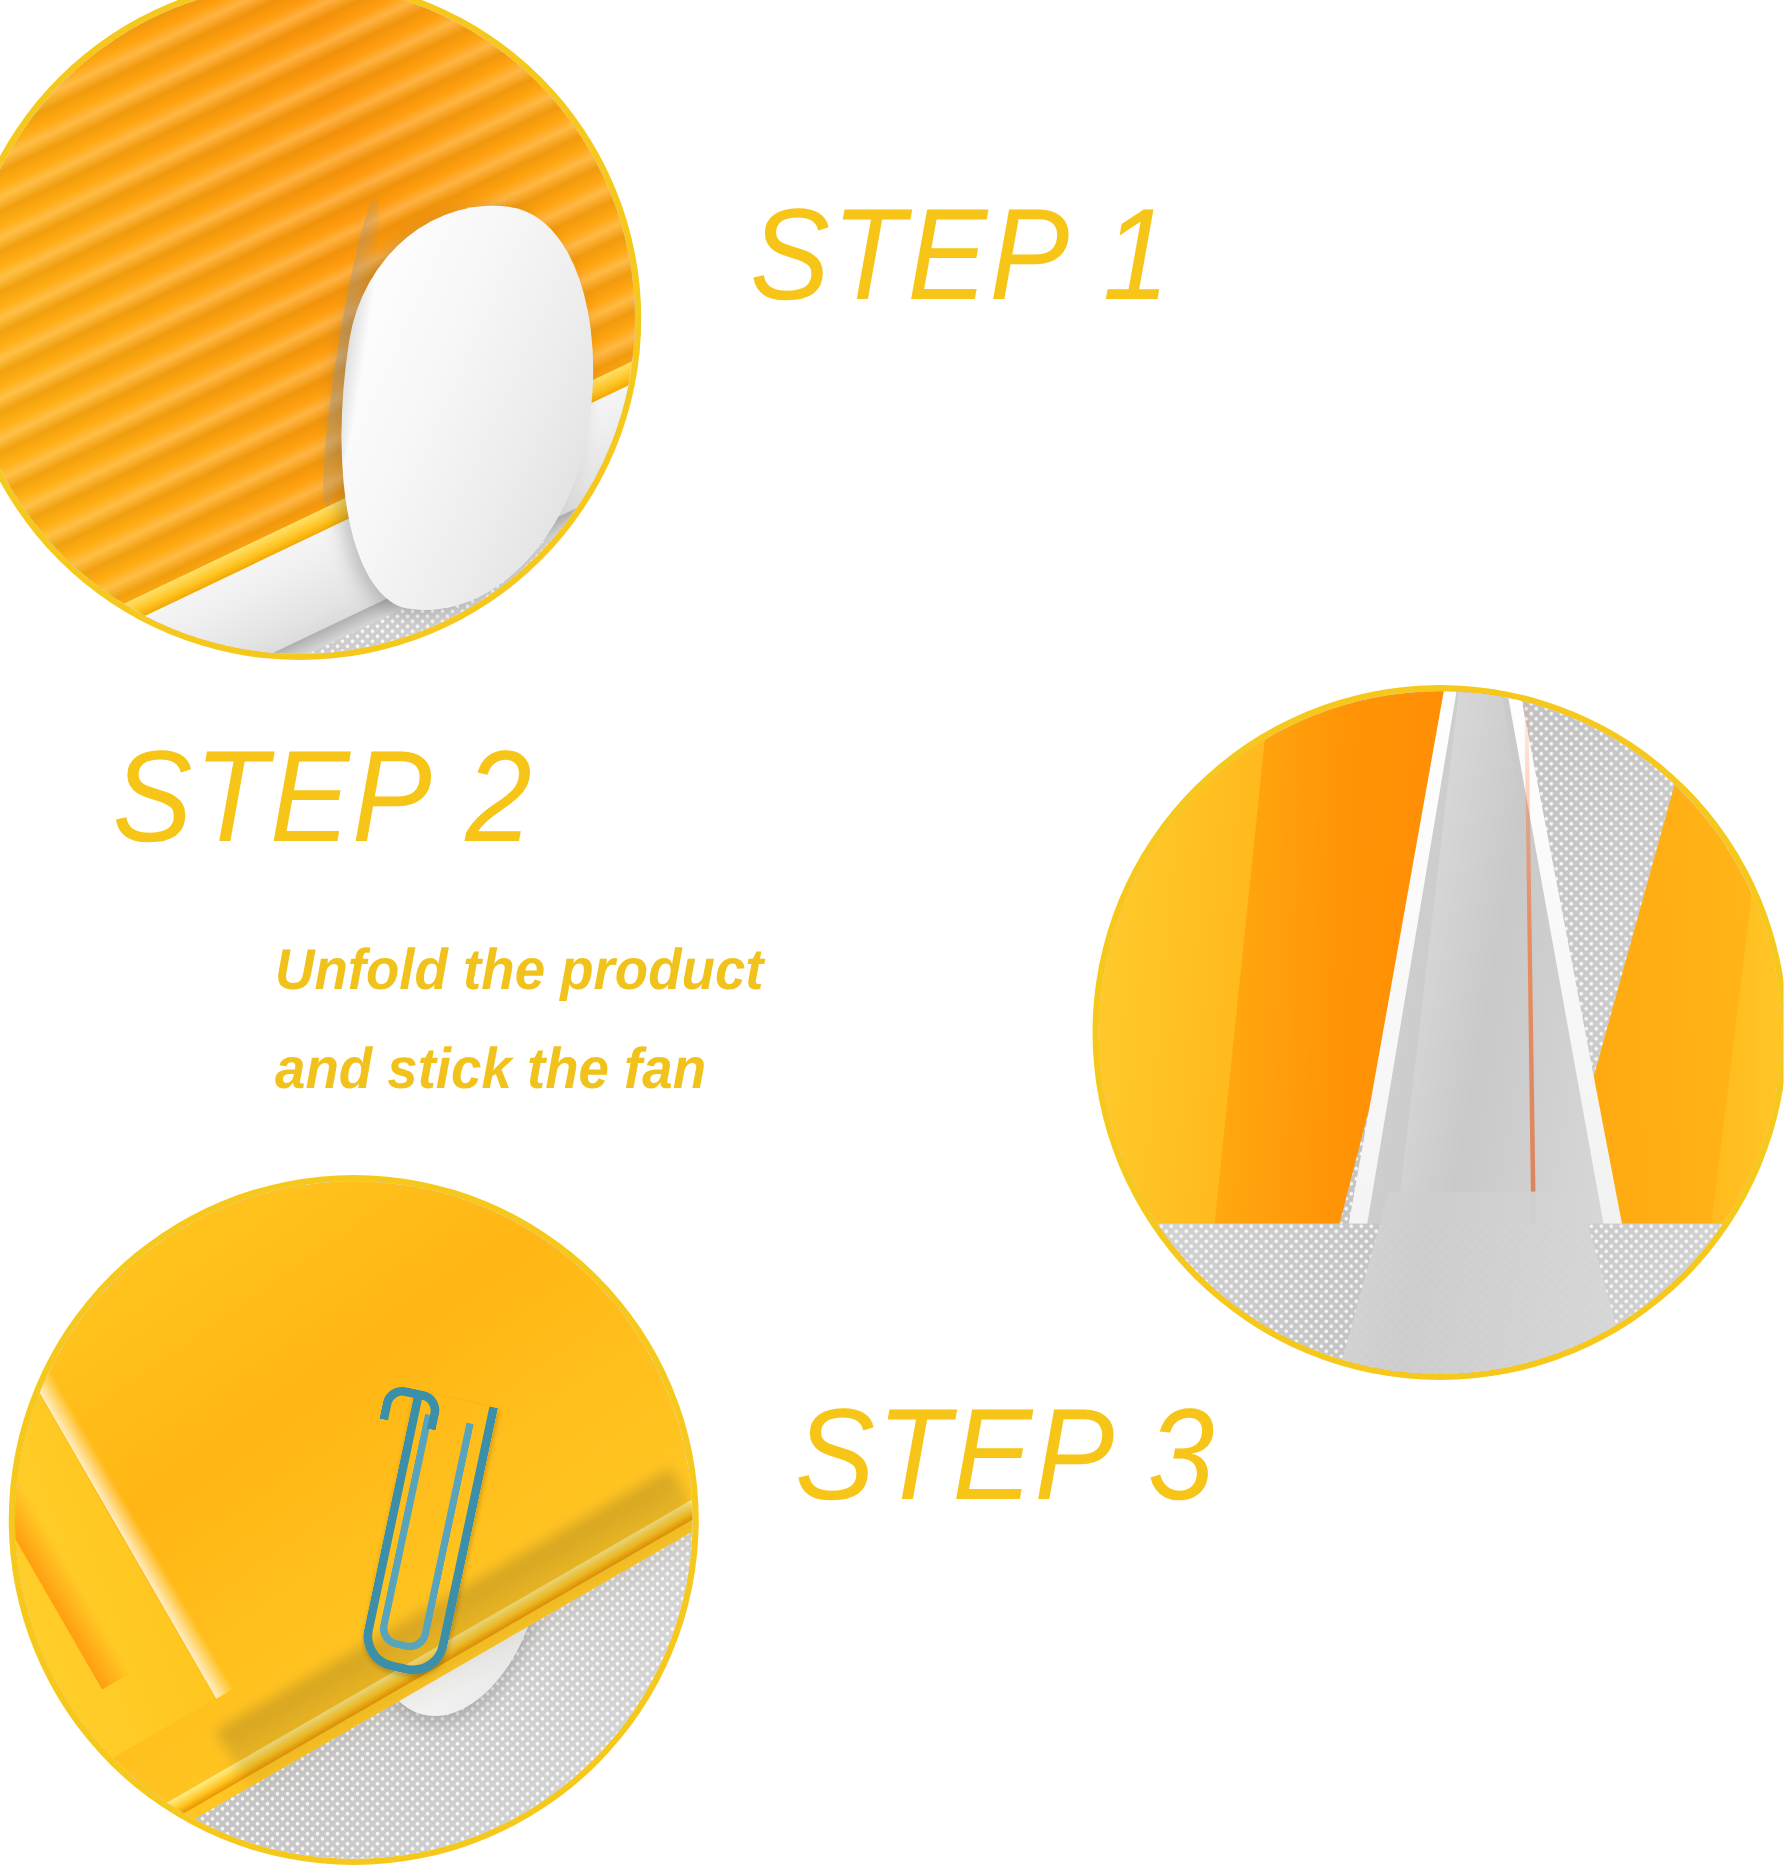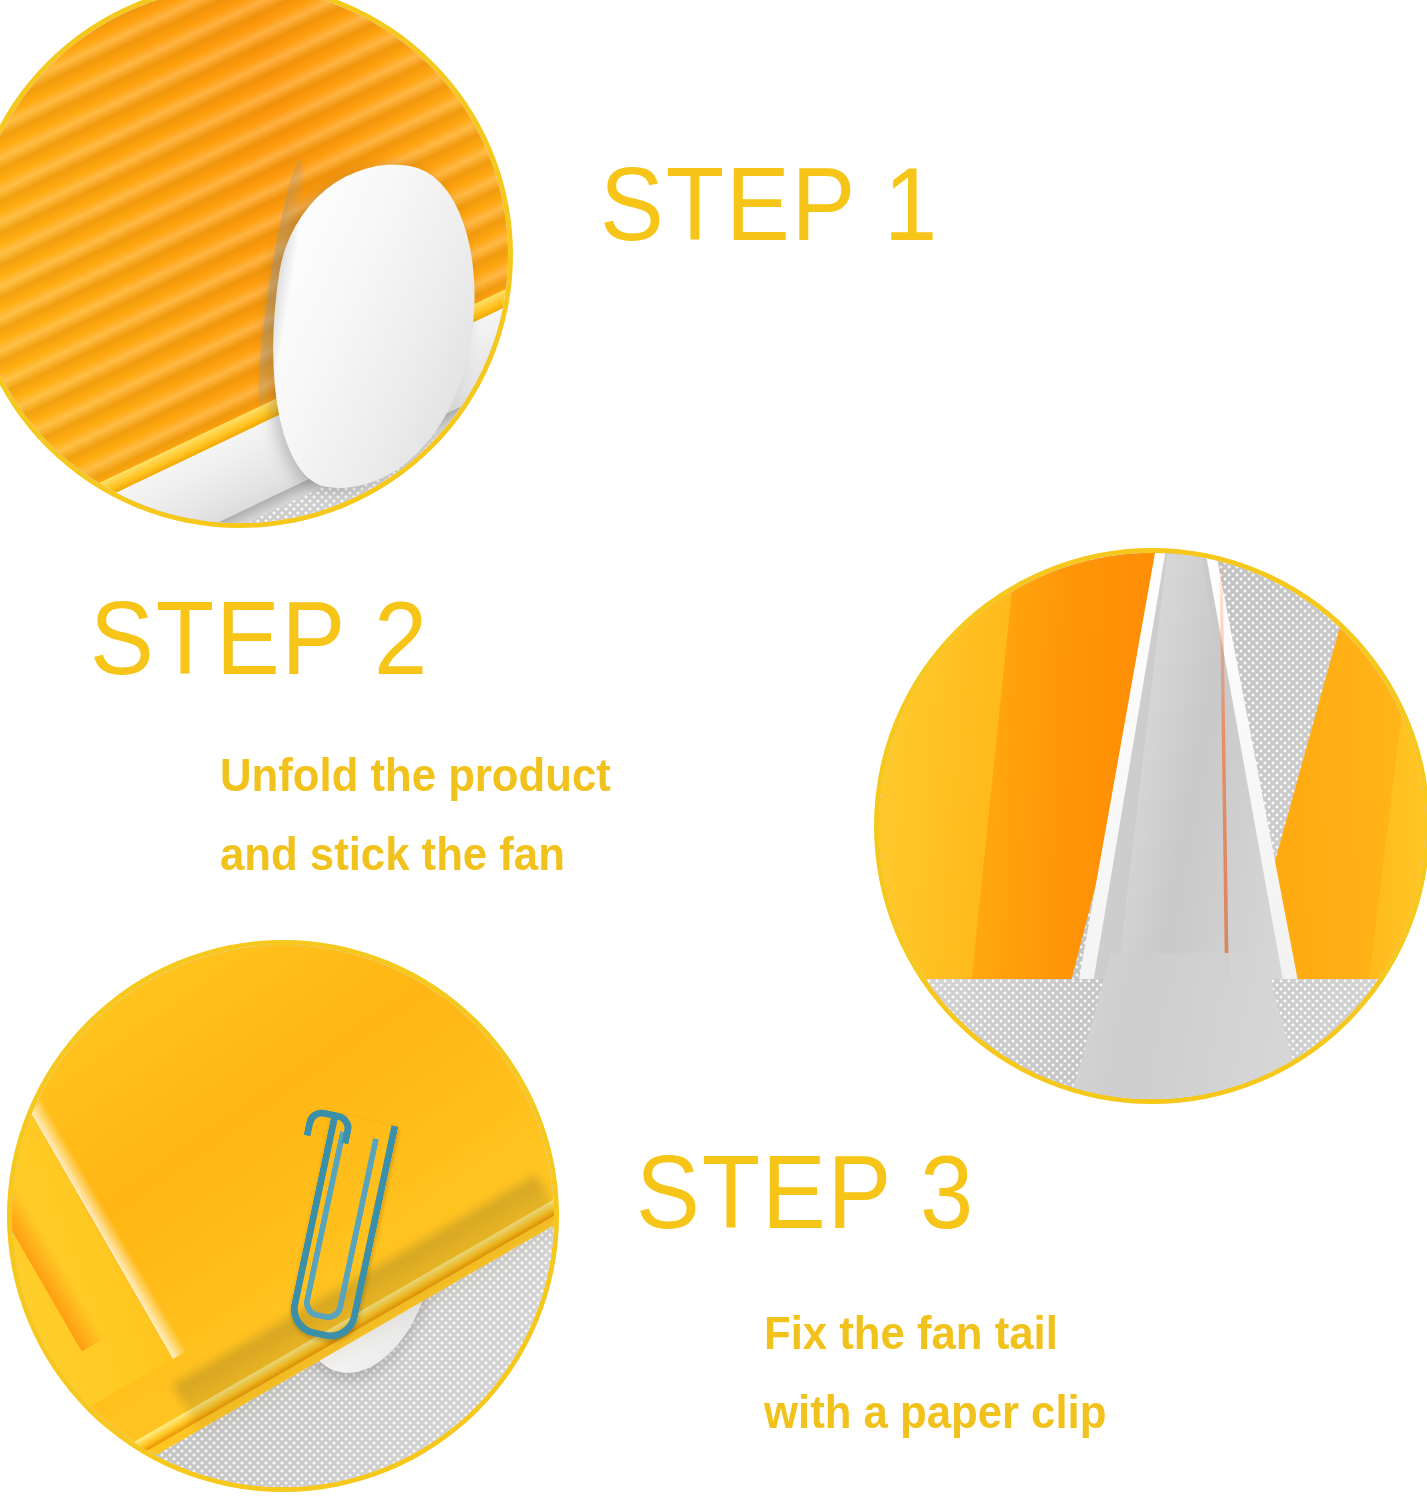--- a/index.html
+++ b/index.html
@@ -15,20 +15,21 @@
     position: relative;
     width: 1427px;
     height: 1500px;
     background: #ffffff;
     overflow: hidden;
   }
 
   
   .step-block {
     position: absolute;
+    font-style: italic;
   }
   .step-heading {
     font-family: "Liberation Sans", "DejaVu Sans", sans-serif;
     font-weight: 400;
     font-size: 104px;
     line-height: 1.0;
     letter-spacing: 2px;
     color: #F6C518;
     white-space: nowrap;
     transform: scaleX(0.92);
@@ -47,21 +48,21 @@
 
   #block-step1 { left: 600px; top: 152px; }
   #block-step1 .step-heading { margin-bottom: 46px; }
   #block-step1 .step-desc { text-align: left; transform-origin: left center; }
 
   #block-step2 { left: 78px; top: 586px; margin-left: 12px; }
   #block-step2 .step-heading { margin-bottom: 46px; }
   #block-step2 .lines { padding-left: 130px; }
   #block-step2 .step-desc { text-align: left; transform-origin: left center; }
 
-  #block-step3 { left: 636px; top: 1140px; }
+  #block-step3 { left: 636px; top: 1112px; }
   #block-step3 .step-heading { margin-bottom: 50px; }
   #block-step3 .lines { padding-left: 128px; }
   #block-step3 .step-desc { text-align: left; transform-origin: left center; }
 
   
   .photo-circle {
     position: absolute;
     border-radius: 50%;
     overflow: hidden;
     box-shadow: 0 0 0 5px #F7C81C;
@@ -359,19 +360,15 @@
       <div class="layer" id="c3-fan-edge"></div>
       <div class="layer" id="c3-shadow-under-fan"></div>
       <div class="clip-wire" id="c3-clip-outer"></div>
       <div class="clip-wire" id="c3-clip-inner"></div>
       <div id="c3-clip-top"></div>
     </div>
   </div>
 
   <div class="step-block" id="block-step3">
     <div class="step-heading">STEP 3</div>
-    <div class="lines">
-      <div class="step-desc left">Fix the fan tail</div>
-      <div class="step-desc left">with a paper clip</div>
-    </div>
   </div>
 
 </div>
 
 </body></html>

